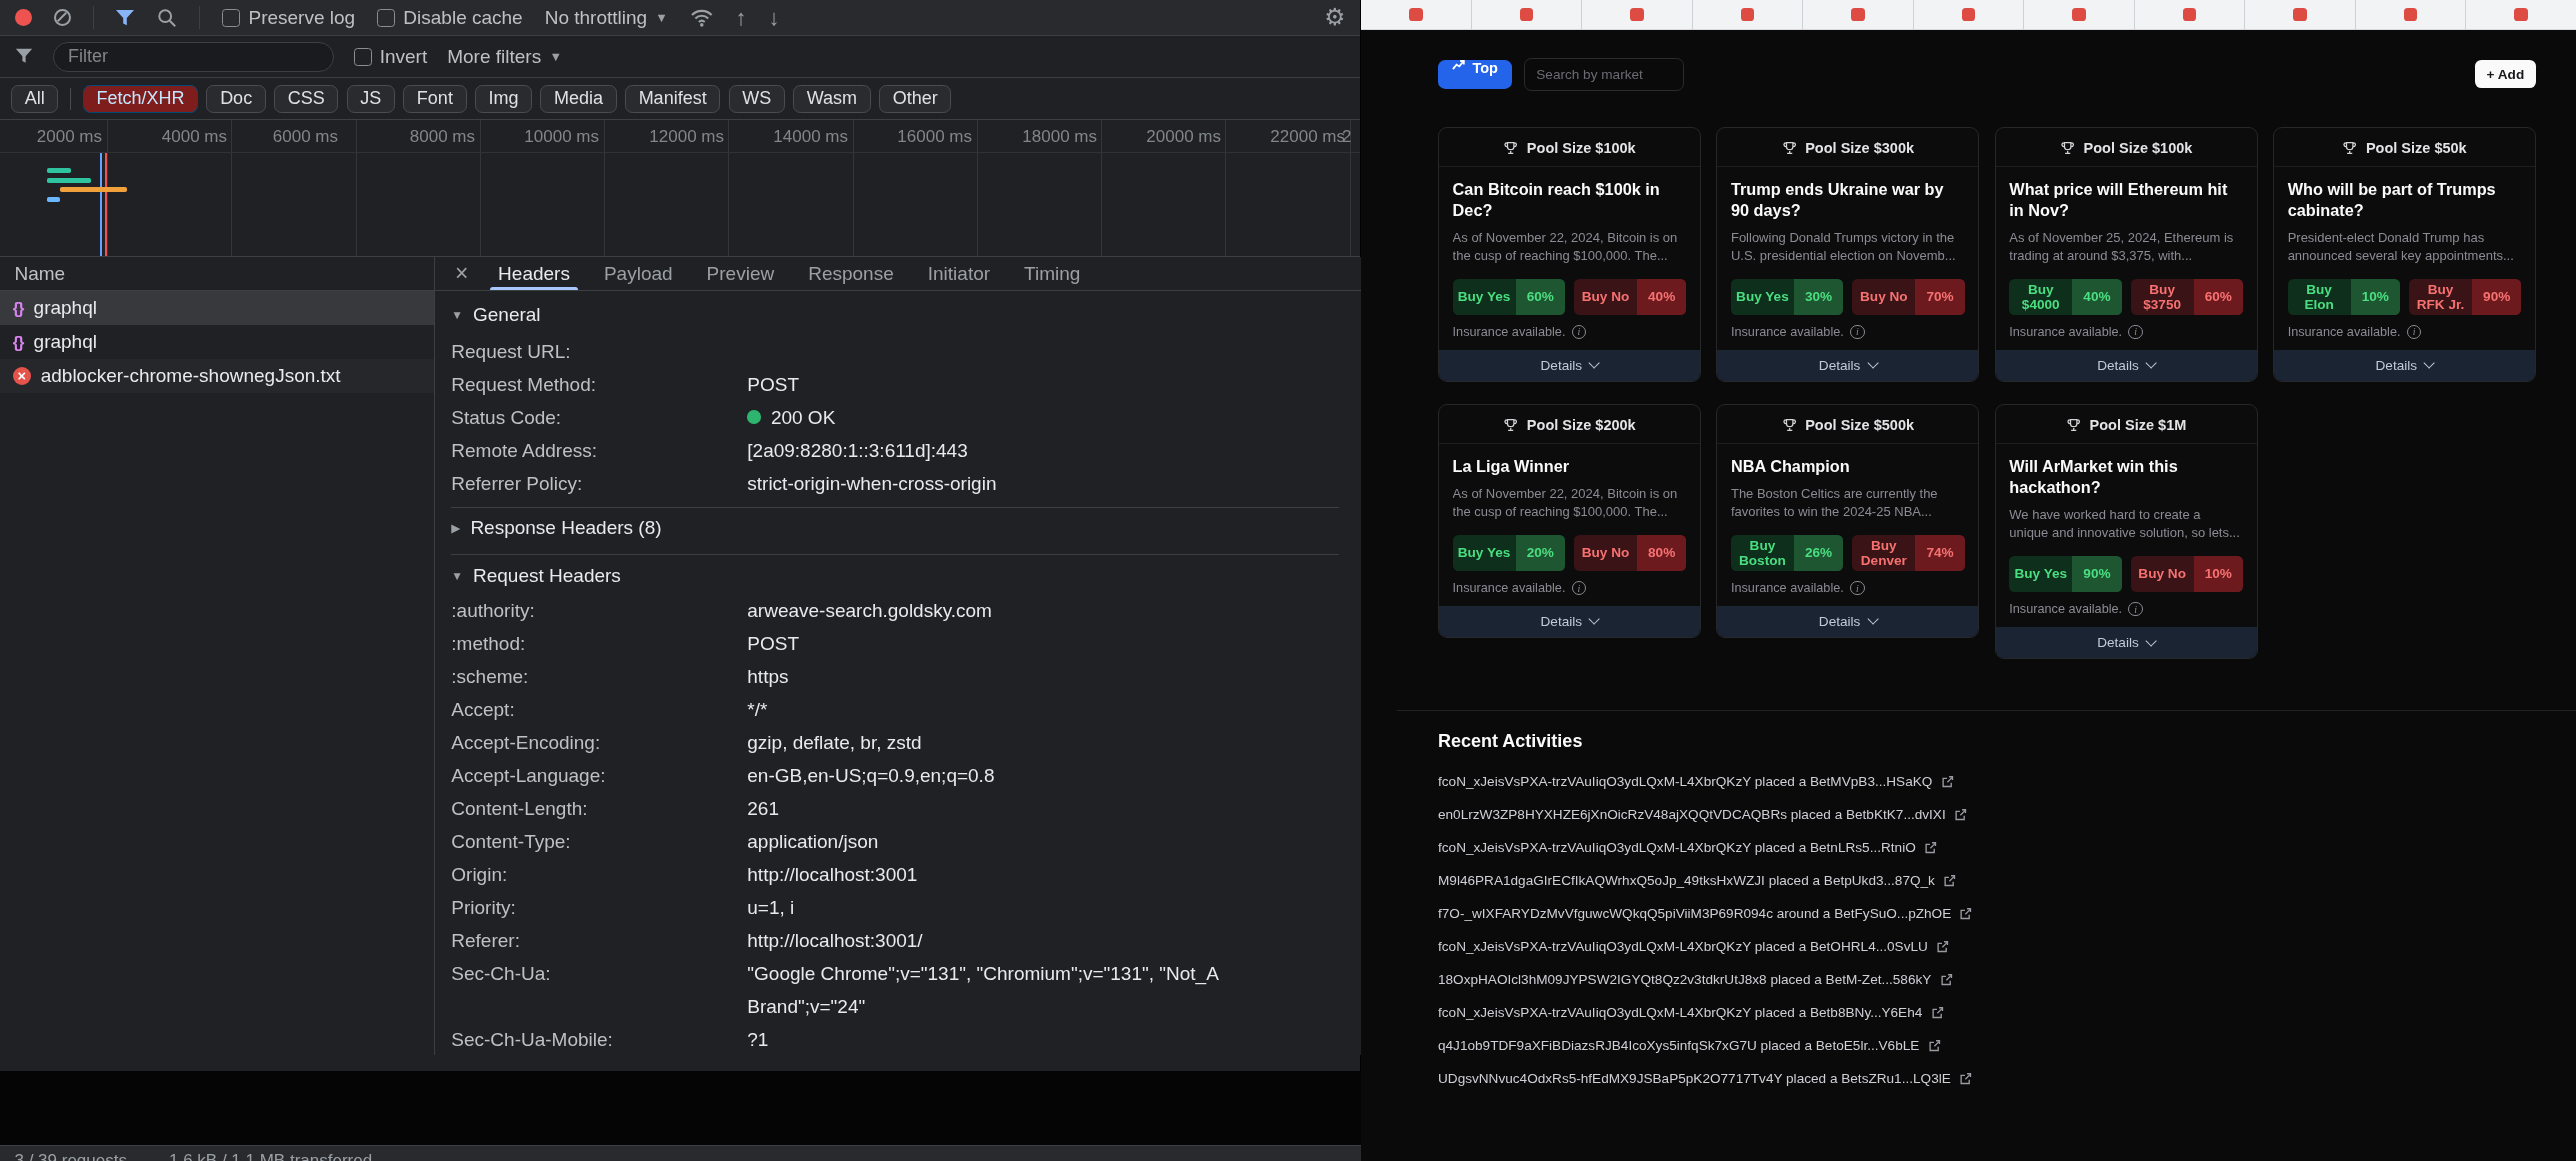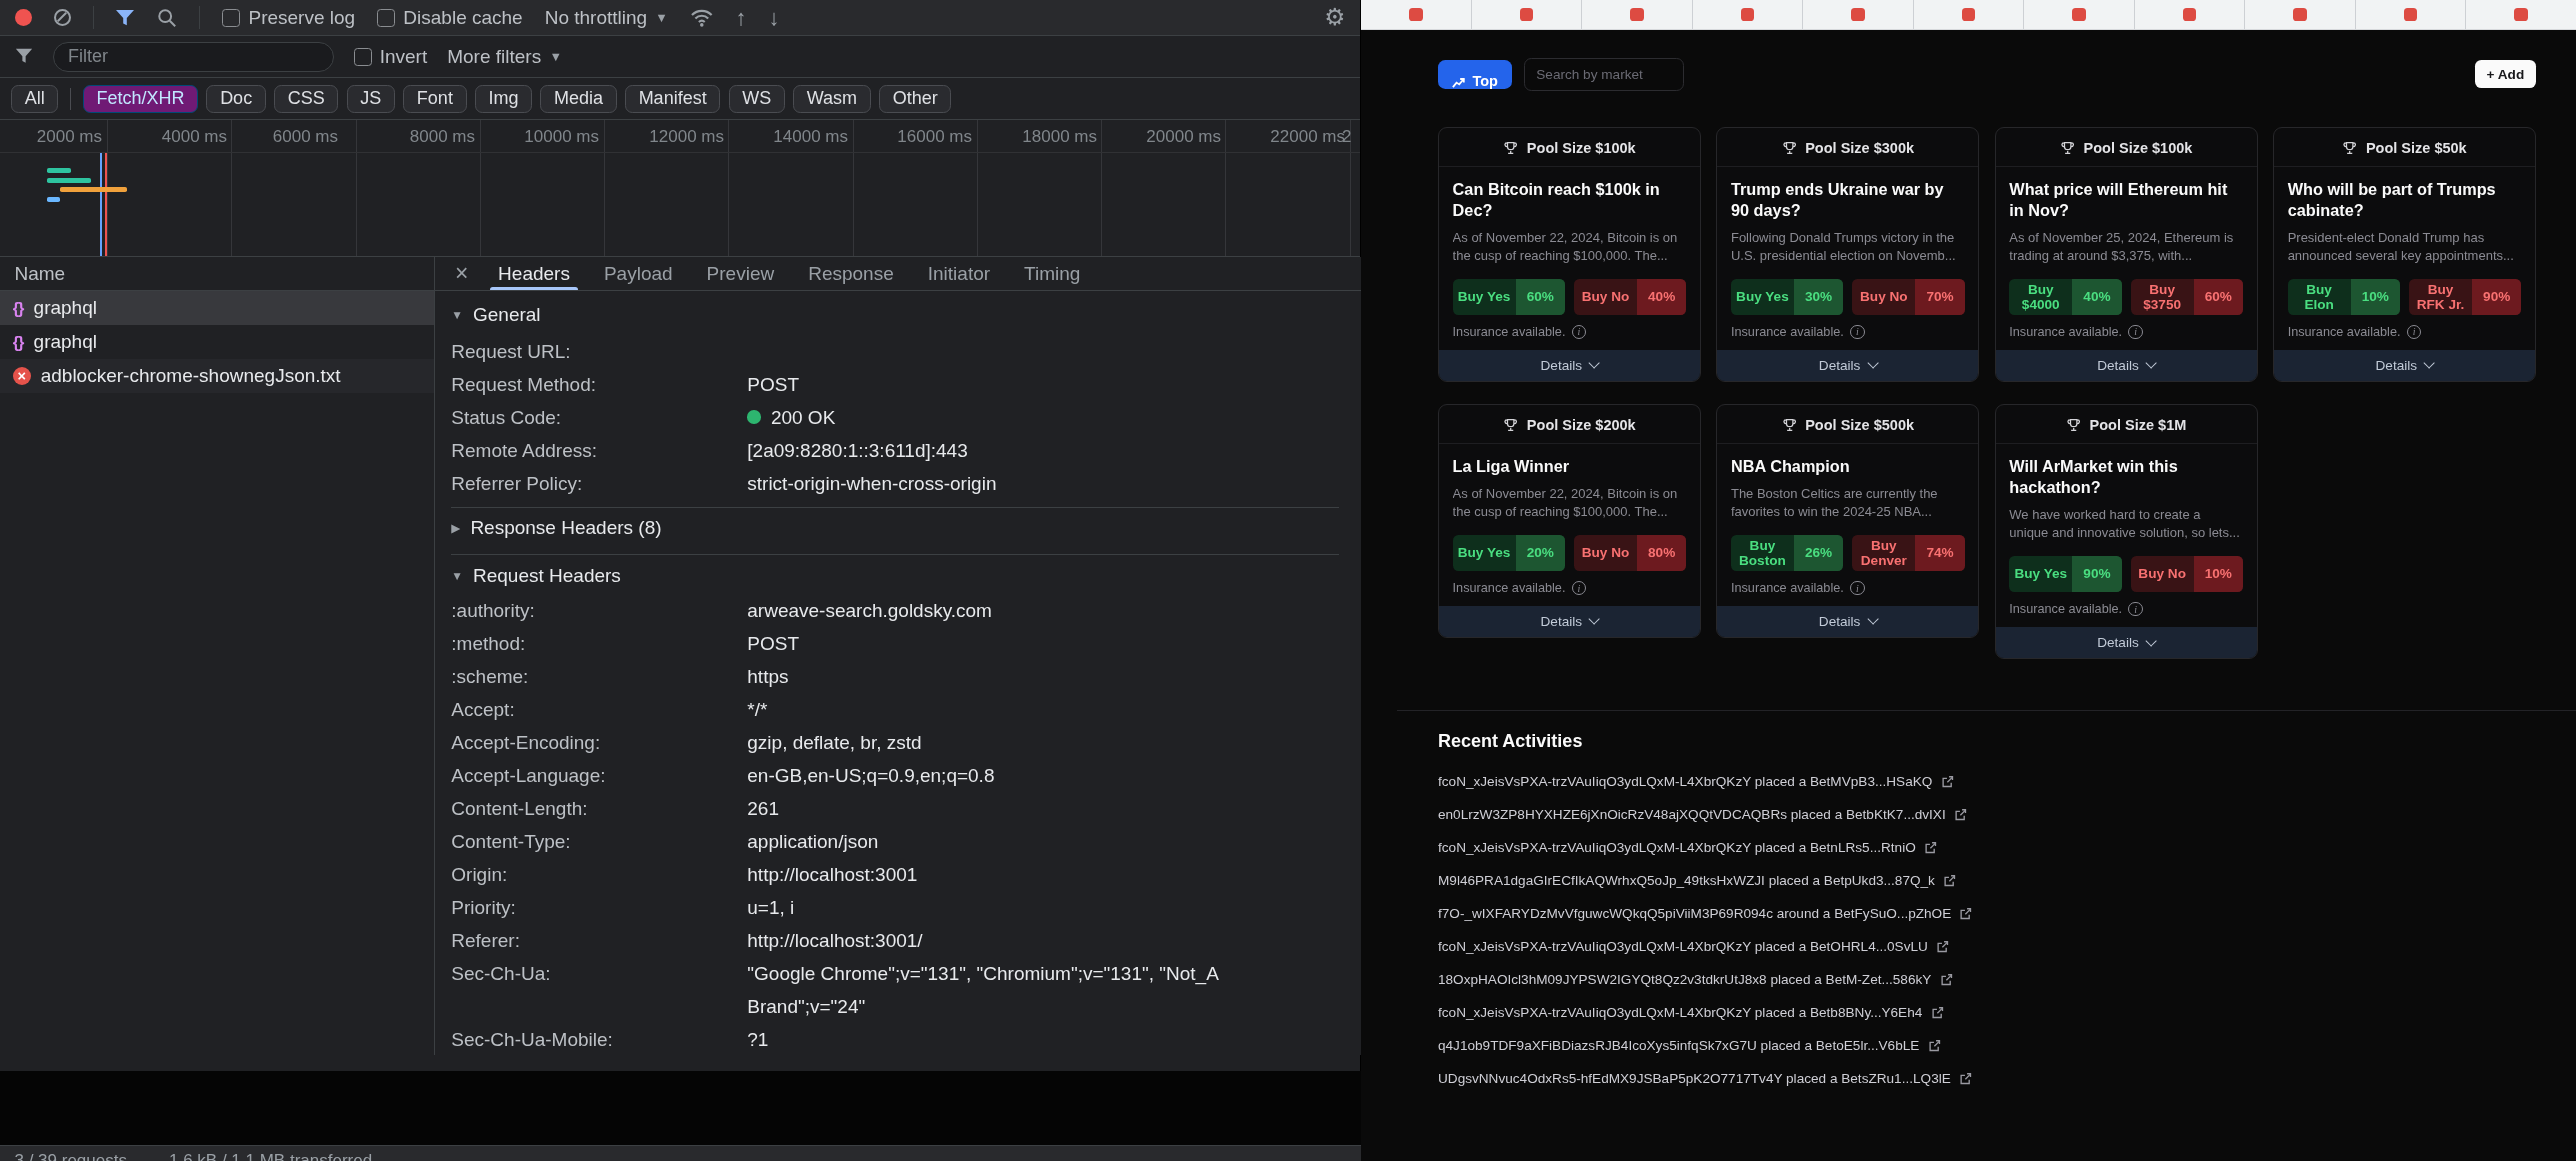--- a/index.html
+++ b/index.html
@@ -17,21 +17,21 @@
   .cb{width:18px;height:18px;border:1.8px solid #8a8d91;border-radius:3.6px;flex:none;}
   .tgroup{display:flex;align-items:center;gap:8.2px;}
   .caret{font-size:12.7px;color:#9aa0a6;}
   .spacer{flex:1;}
   .gear{font-size:23.6px;color:#9aa0a6;line-height:1;}
   .dt-filterrow{height:42px;border-bottom:0.9px solid #3c4043;display:flex;align-items:center;padding:0 14.5px;gap:20px;background:#202124;}
   .filter-input{width:281px;height:30px;background:#1a1b1e;border:0.9px solid #3c4043;border-radius:15.4px;color:#e8eaed;padding:0 14.5px;font-size:18px;outline:none;font-family:inherit;}
   .filter-input::placeholder{color:#80868b;}
   .dt-chiprow{height:42px;border-bottom:0.9px solid #3c4043;display:flex;align-items:center;padding:0 11px;gap:8.2px;}
   .chip{height:28px;padding:0 12.7px;border-radius:7.3px;background:#2a2b2f;border:0.9px solid #4a4c51;color:#dfe1e5;font-size:18px;display:flex;align-items:center;white-space:nowrap;}
-  .chip.sel{background:#701a75;border-color:#004a77;color:#c2e7ff;}
+  .chip.sel{background:#7f1d1d;border-color:#004a77;color:#c2e7ff;}
   .chipsep{width:0.9px;height:22px;background:#4a4c51;margin:0 3.6px;}
   .dt-ruler{position:relative;height:33px;border-bottom:0.9px solid #303134;overflow:hidden;}
   .gline{position:absolute;top:0;bottom:0;width:0.9px;background:#35363a;}
   .rlabel{position:absolute;top:7.3px;font-size:17px;color:#80868b;text-align:right;width:136px;white-space:nowrap;}
   .dt-overview{position:relative;height:104px;border-bottom:0.9px solid #3c4043;overflow:hidden;}
   .wbar{position:absolute;height:5.4px;border-radius:1.8px;}
   .vline{position:absolute;top:0;bottom:0;width:1.8px;}
   .dt-main{position:absolute;top:257px;left:0;width:1361px;bottom:16.3px;display:flex;overflow:hidden;}
   .names{width:435px;flex:none;border-right:0.9px solid #3c4043;display:flex;flex-direction:column;background:#202124;}
   .names-header{height:34px;line-height:34px;padding-left:14.5px;border-bottom:0.9px solid #3c4043;color:#bdc1c6;font-size:19px;}
@@ -57,21 +57,21 @@
   .dt-statusbar{position:absolute;left:0;top:1145px;width:1361px;height:31px;background:#292a2d;border-top:0.9px solid #3c4043;display:flex;align-items:center;gap:42px;padding:0 14.5px;font-size:17px;color:#9aa0a6;white-space:nowrap;}
 
   
   #page{position:absolute;left:1361px;top:0;width:1215px;height:1161px;background:#0a0a0a;}
   .tabstrip{height:30px;background:#f1f3f4;border-bottom:0.9px solid #d7d9dc;display:flex;}
   .btab{flex:1;border-right:0.9px solid #cdd0d4;display:flex;align-items:center;justify-content:center;}
   .btab:last-child{border-right:none;}
   .favicon{width:13.6px;height:13.6px;border-radius:3.6px;background:#dd4b42;}
   .page-body{position:absolute;top:30px;left:0;right:0;bottom:0;padding:0 40px 0 77px;overflow:hidden;}
   .controls{margin-top:27px;height:34px;display:flex;align-items:center;}
-  .top-badge{height:29px;padding:0 13.6px;border-radius:7.3px;background:#2464eb;color:#fff;font-size:14.5px;font-weight:700;display:flex;align-items:flex-end;gap:7.3px;flex:none;}
+  .top-badge{height:29px;padding:0 13.6px;border-radius:7.3px;background:#2464eb;color:#fff;font-size:14.5px;font-weight:700;display:flex;align-items:flex-start;gap:7.3px;flex:none;}
   .search{margin-left:12.7px;width:160px;height:33px;background:#0a0a0a;border:0.9px solid #2c2c30;border-radius:7.3px;color:#e5e5e5;font-size:13.6px;padding:0 11px;outline:none;font-family:inherit;}
   .search::placeholder{color:#6b6b74;}
   .add-btn{margin-left:auto;height:28px;padding:0 11.8px;border-radius:6.3px;background:#fafafa;color:#18181b;font-size:13.6px;font-weight:700;display:flex;align-items:center;flex:none;}
   .grid{margin-top:36px;display:grid;grid-template-columns:repeat(4,1fr);gap:22px 15.4px;align-items:start;}
   .card{background:#0c0c0d;border:0.9px solid #27272a;border-radius:9px;display:flex;flex-direction:column;overflow:hidden;}
   .card-head{display:flex;align-items:center;justify-content:center;gap:8.2px;padding:11.8px 9px 10px;border-bottom:0.9px solid #1e1e21;color:#e4e4e7;font-size:14.5px;font-weight:600;}
   .card-body{padding:11.8px 13.6px 0;display:flex;flex-direction:column;flex:1;}
   .card-title{color:#fafafa;font-size:16.3px;font-weight:700;line-height:1.3;}
   .card-desc{margin-top:8.2px;color:#8b8b93;font-size:13px;line-height:1.35;display:-webkit-box;-webkit-line-clamp:2;-webkit-box-orient:vertical;overflow:hidden;}
   .btn-row{margin-top:14.5px;display:flex;gap:9px;}

